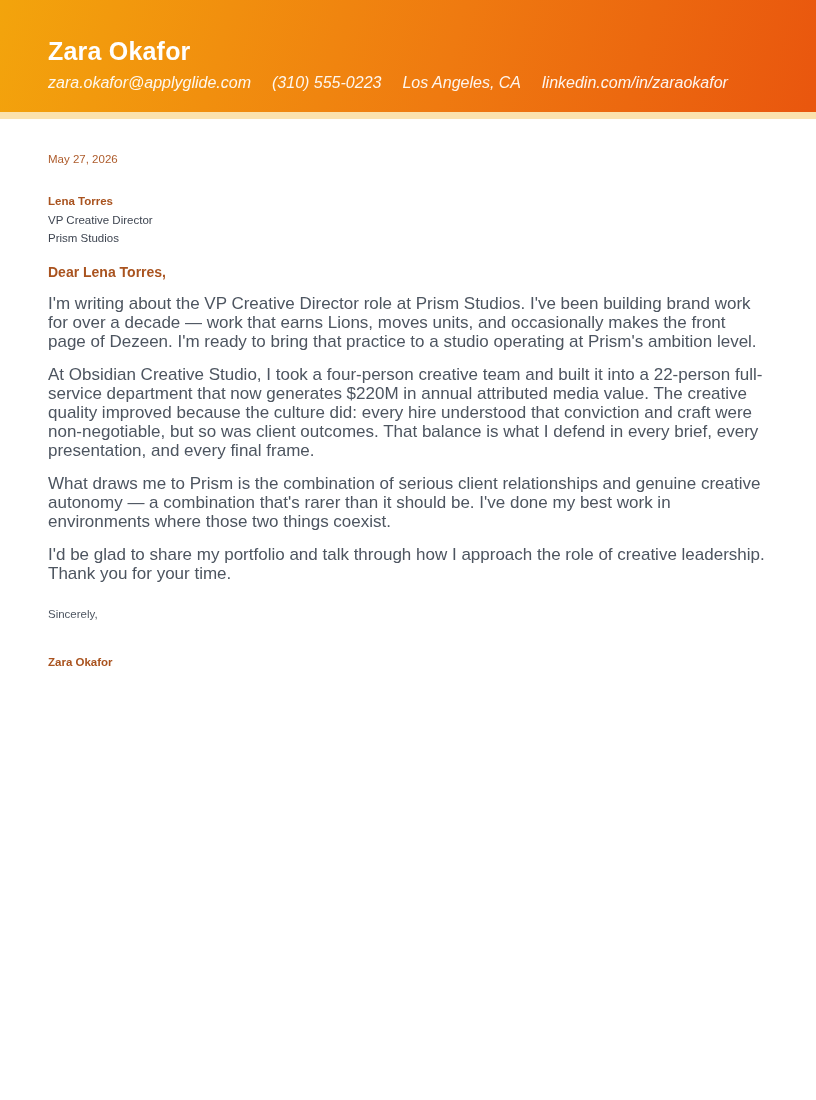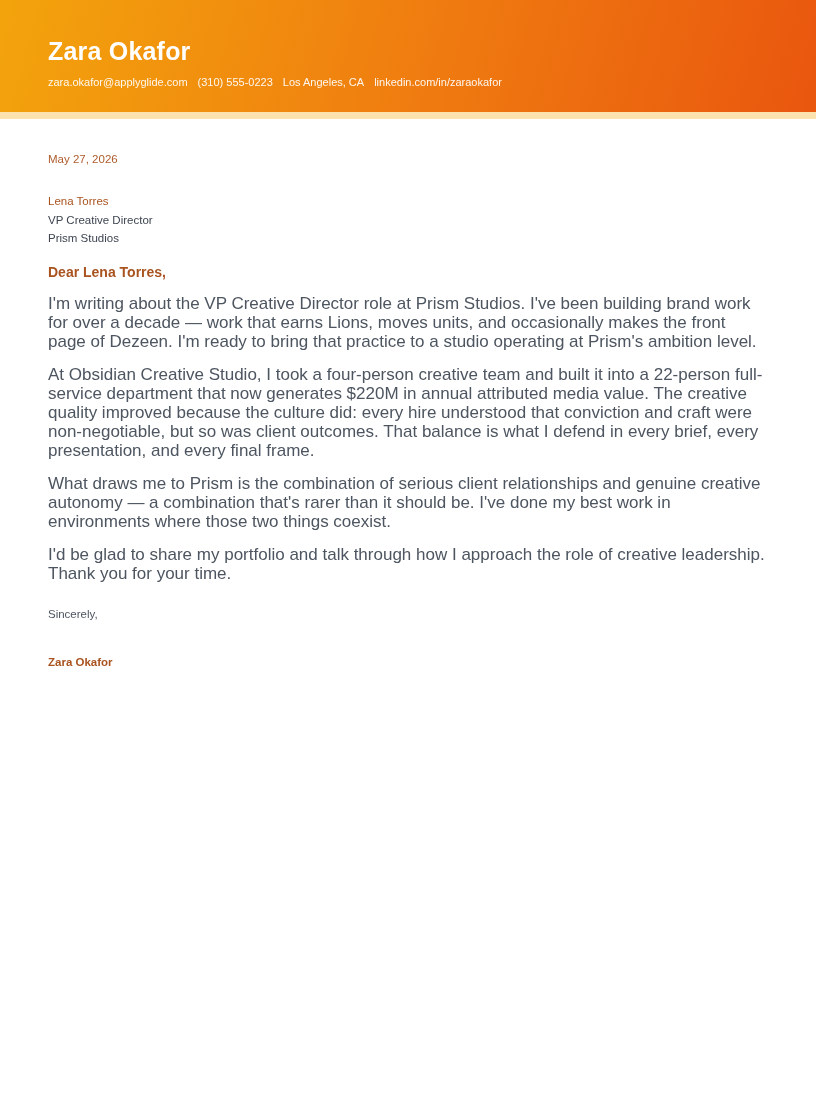--- a/index.html
+++ b/index.html
@@ -29,43 +29,44 @@
   .header-name{
     color:#ffffff;
     font-size:25px;
     font-weight:bold;
     line-height:28px;
     letter-spacing:0.2px;
   }
   .contact-row{
     margin-top:11px;
     display:flex;
-    gap:10px;
+    gap:21px;
     color:rgba(255,255,255,0.93);
-    font-size:11px;
+    font-size:16px;
     line-height:13px;
+    font-style:italic;
   }
   .letter{
     padding:0 48px;
   }
   .date{
     margin-top:34px;
     color:var(--date-color);
     font-size:11.5px;
     line-height:13px;
   }
   .recipient{
     margin-top:26px;
     font-size:11.5px;
     line-height:18.5px;
     color:var(--recipient-color);
   }
   .recipient-name{
     color:var(--accent);
-    font-weight:normal;
+    font-weight:bold;
   }
   .salutation{
     margin-top:17px;
     color:var(--accent);
     font-weight:bold;
     font-size:14px;
     line-height:14px;
   }
   p.body-par{
     margin-top:14px;

